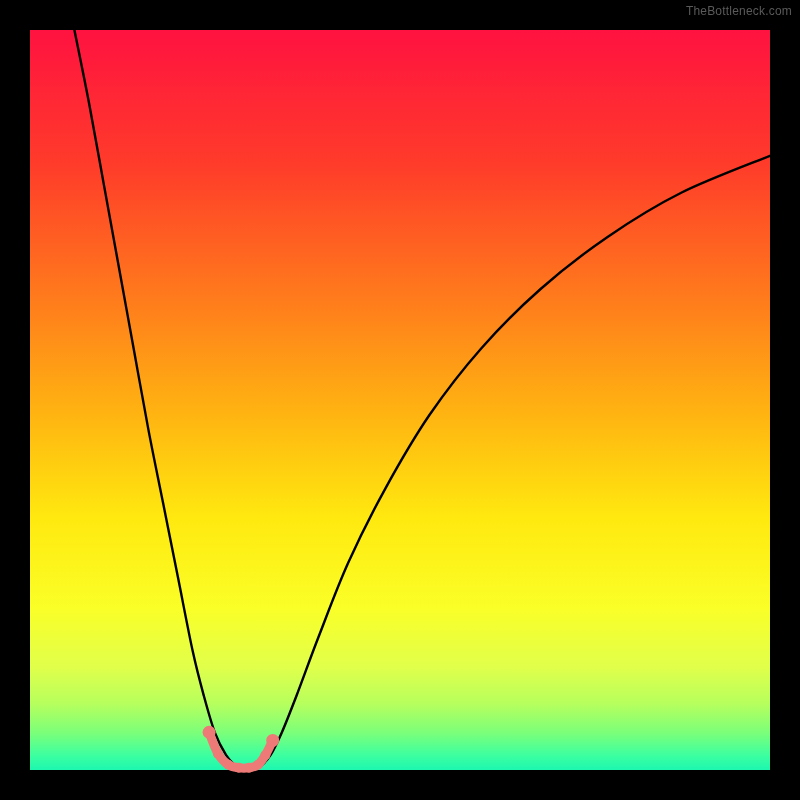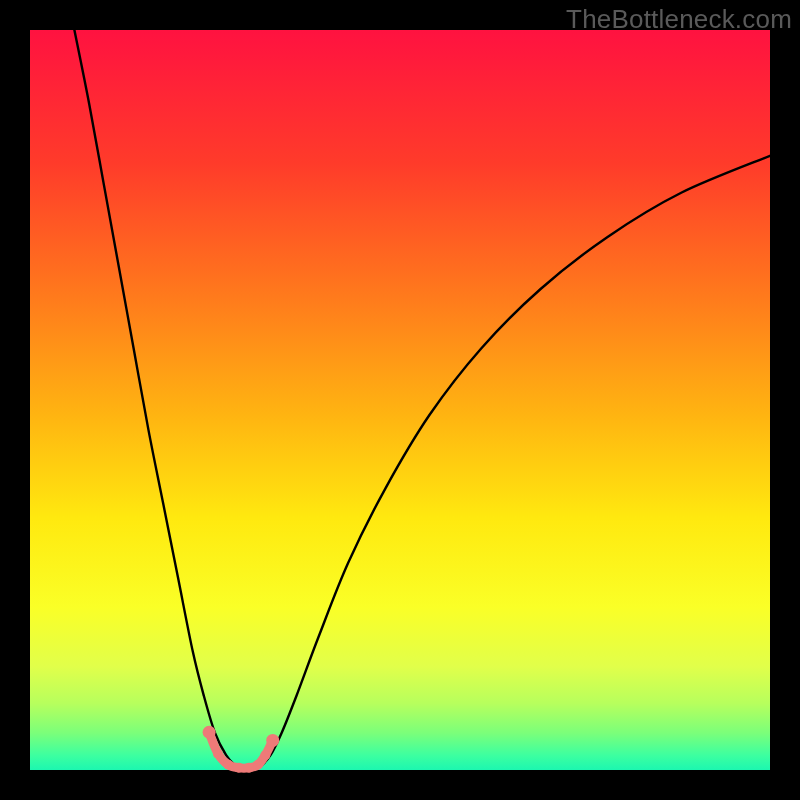--- a/index.html
+++ b/index.html
@@ -14,21 +14,21 @@
   .frame {
     position: absolute;
     inset: 0;
     background: #000;
   }
   .watermark {
     position: absolute;
     top: 4px;
     right: 8px;
     color: #5a5a5a;
-    font-size: 26px;
+    font-size: 12px;
     font-weight: 400;
     letter-spacing: 0.2px;
     z-index: 10;
   }
 </style>
 </head>
 <body>
 
 <div class="frame">
   <span class="watermark">TheBottleneck.com</span>

